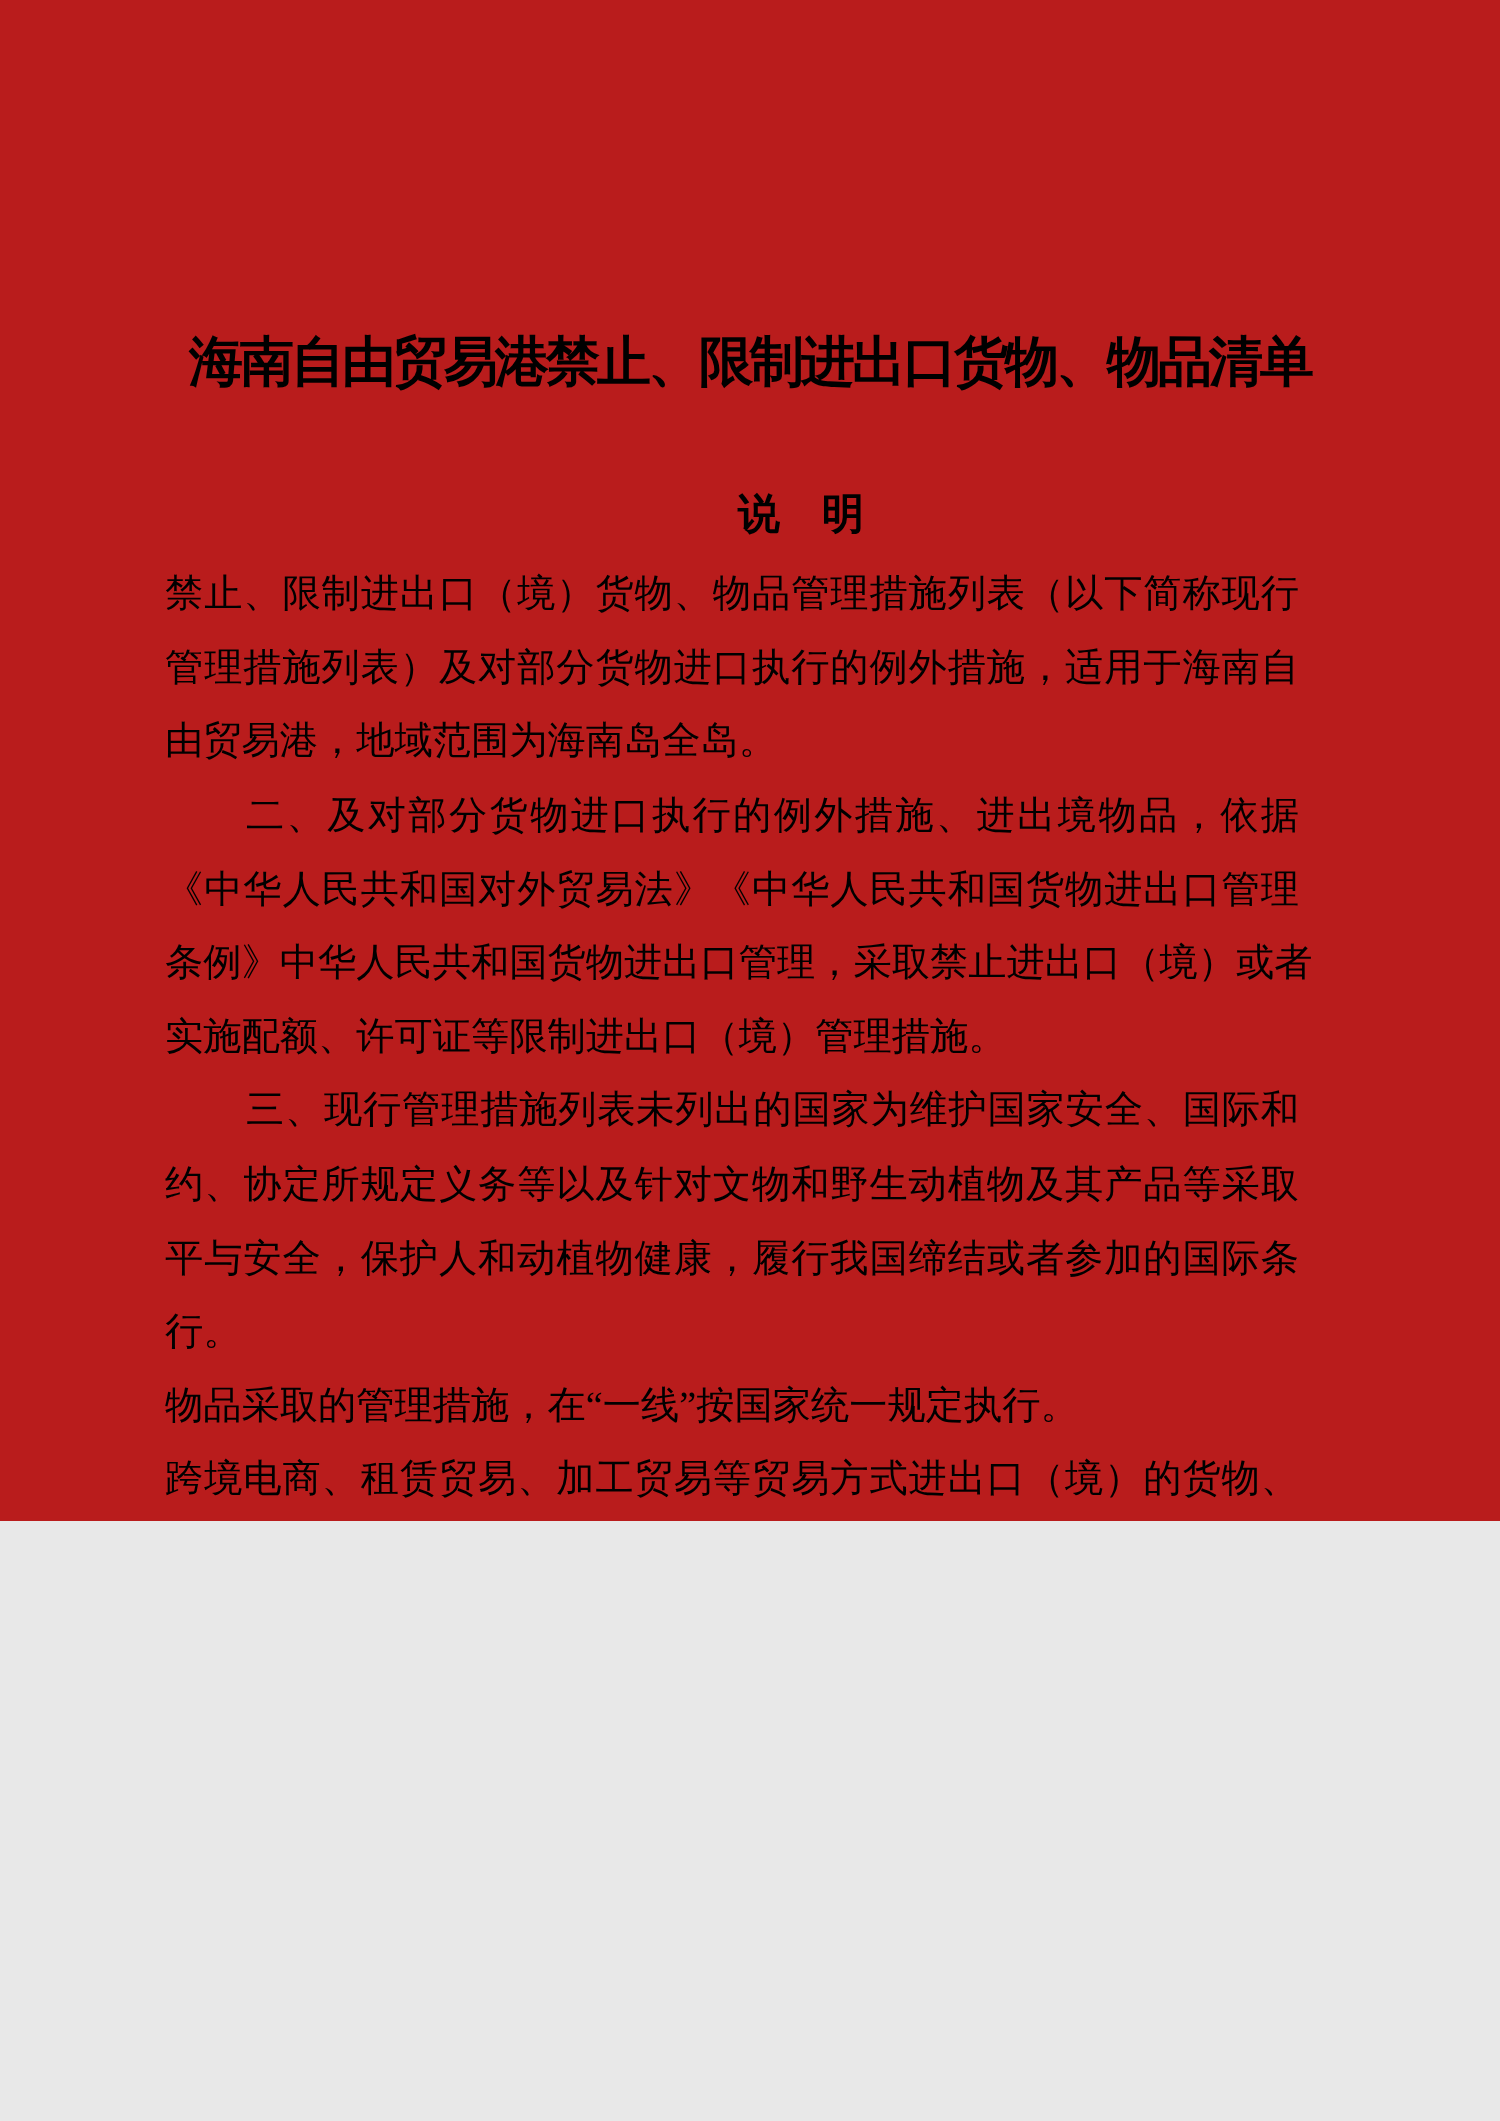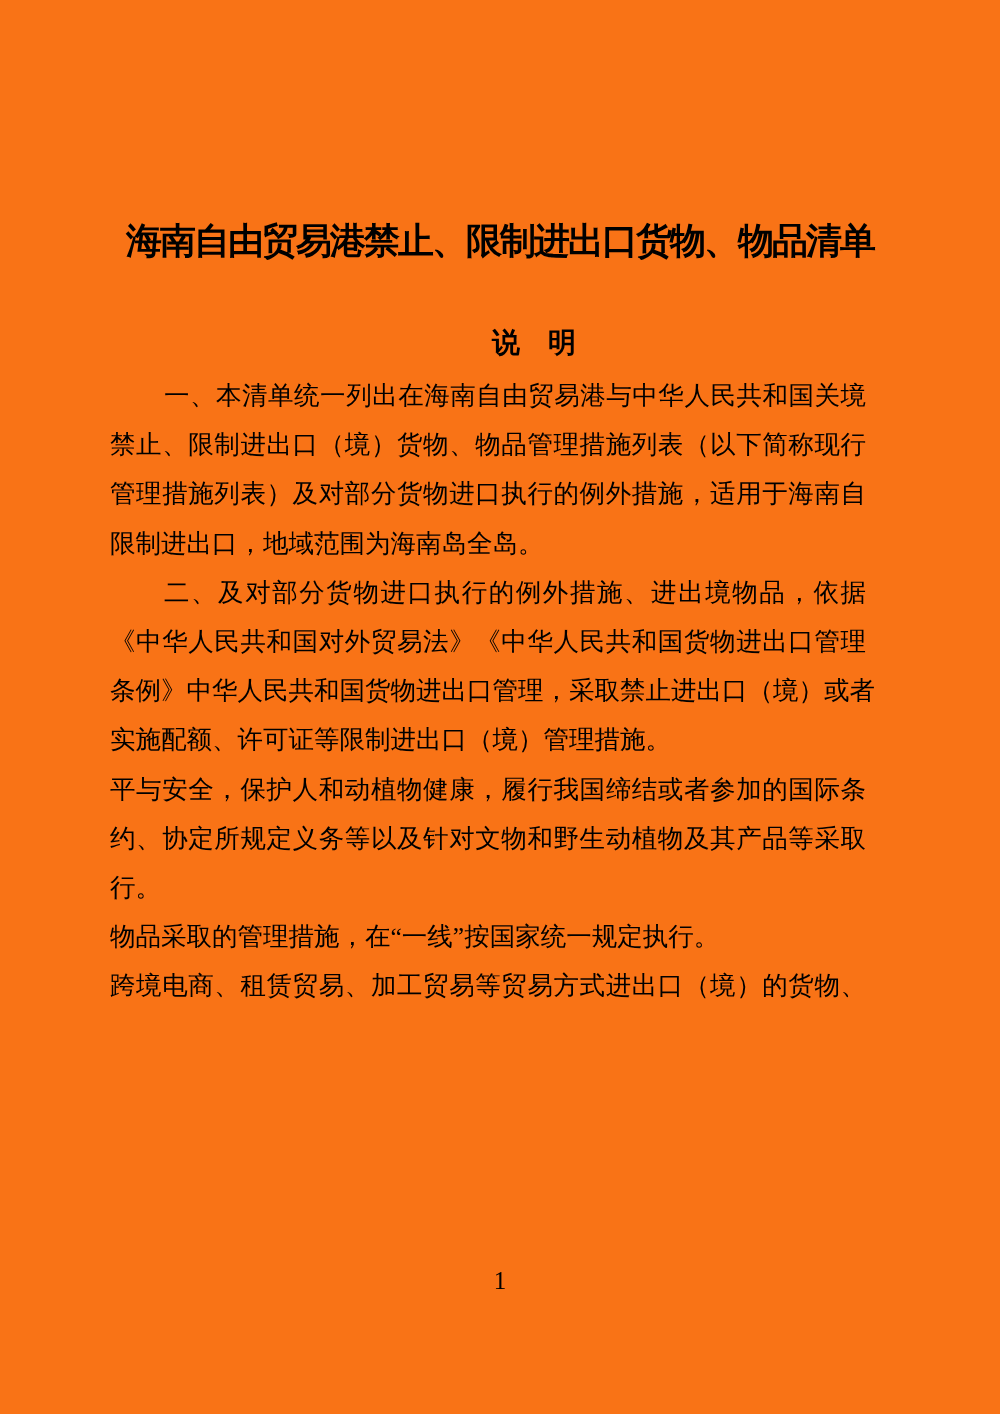--- a/index.html
+++ b/index.html
@@ -1,20 +1,20 @@
 <!DOCTYPE html>
 <html lang="zh"><head>
 <meta charset="utf-8">
 <style>
   html,body{margin:0;padding:0;background:#e8e8e8;}
   .page{
     position:relative;
-    width:1000px;height:1414px;
+    width:1000px;height:1014px;
     margin:0 auto;
-    background:#f97316;
+    background:#b91c1c;
     overflow:hidden;
     color:#000;
     font-family:"Liberation Serif","DejaVu Serif",serif;
   }
   .doc-title{
     position:absolute;
     top:219px;left:0;width:1000px;
     text-align:center;
     font-size:36px;
     font-weight:bold;
@@ -60,29 +60,29 @@
 </style>
 </head>
 <body>
 
 <div class="page">
   <div class="doc-title">海南自由贸易港禁止、限制进出口货物、物品清单</div>
 
   <div class="section-heading">说　明</div>
 
   <div class="body-text" id="body-text">
-      <div class="line indent fill">一、本清单统一列出在海南自由贸易港与中华人民共和国关境</div>
       <div class="line fill">禁止、限制进出口（境）货物、物品管理措施列表（以下简称现行</div>
       <div class="line fill">管理措施列表）及对部分货物进口执行的例外措施，适用于海南自</div>
-      <div class="line">限制进出口，地域范围为海南岛全岛。</div>
+      <div class="line">由贸易港，地域范围为海南岛全岛。</div>
       <div class="line indent fill">二、及对部分货物进口执行的例外措施、进出境物品，依据</div>
       <div class="line fill">《中华人民共和国对外贸易法》《中华人民共和国货物进出口管理</div>
       <div class="line fill">条例》中华人民共和国货物进出口管理，采取禁止进出口（境）或者</div>
       <div class="line">实施配额、许可证等限制进出口（境）管理措施。</div>
+      <div class="line indent fill">三、现行管理措施列表未列出的国家为维护国家安全、国际和</div>
+      <div class="line fill">约、协定所规定义务等以及针对文物和野生动植物及其产品等采取</div>
       <div class="line fill">平与安全，保护人和动植物健康，履行我国缔结或者参加的国际条</div>
-      <div class="line fill">约、协定所规定义务等以及针对文物和野生动植物及其产品等采取</div>
       <div class="line">行。</div>
       <div class="line">物品采取的管理措施，在“一线”按国家统一规定执行。</div>
       <div class="line fill">跨境电商、租赁贸易、加工贸易等贸易方式进出口（境）的货物、</div>
     </div>
 
   <div class="page-number">1</div>
 </div>
 
 </body></html>

